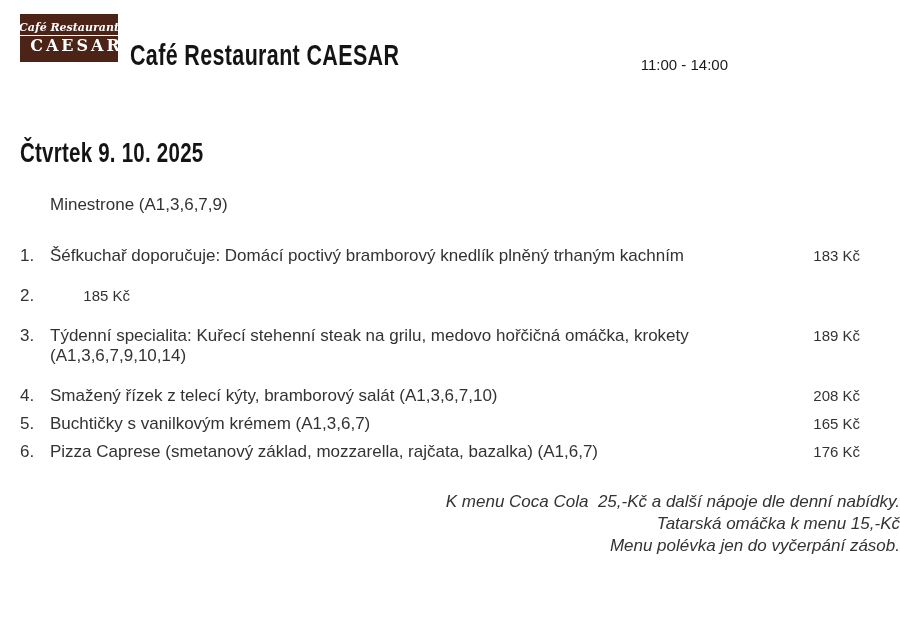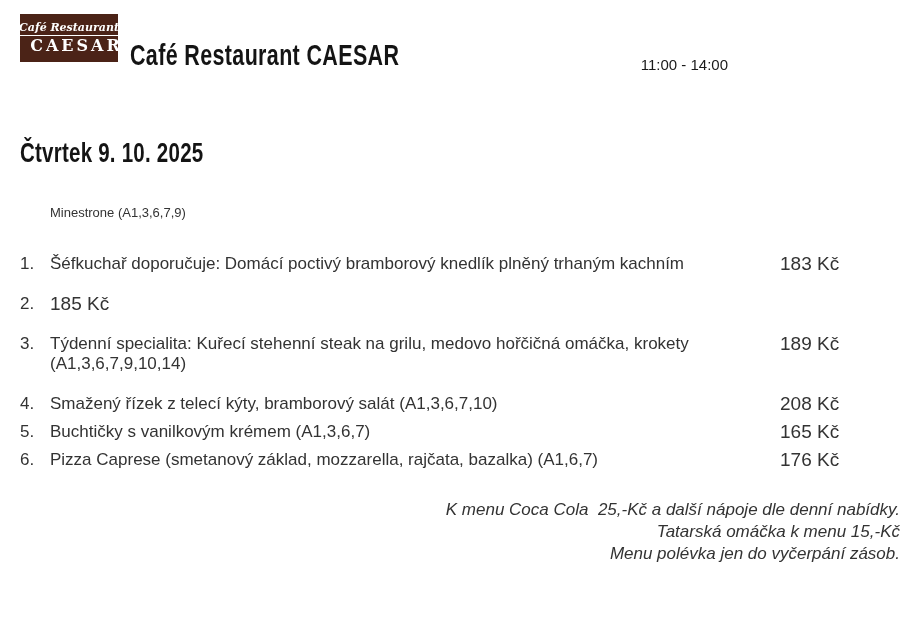--- a/index.html
+++ b/index.html
@@ -36,30 +36,30 @@
     white-space: nowrap; letter-spacing: 0.5px;
   }
   .hours { position: absolute; right: 40px; top: 57px; font-size: 15px; line-height: 15px; color: #1a1a1a; }
 
   
   .content { position: absolute; left: 0; top: 140px; width: 900px; }
   .date-heading {
     margin: 0 0 0 20px; font-size: 27px; line-height: 27px; font-weight: bold; color: #141414;
     transform: scaleX(0.76); transform-origin: left top; white-space: nowrap; letter-spacing: 0.3px;
   }
-  .soup { margin: 36px 0 0 50px; font-size: 13px; line-height: 20px; }
+  .soup { margin: 28px 0 0 50px; font-size: 17px; line-height: 20px; }
 
   .menu-list { margin-top: 31px; }
   .item { display: flex; align-items: flex-start; padding: 0 40px 0 20px; }
   .item.two { margin-bottom: 20px; }
   .item.one { margin-bottom: 8px; }
   .num { flex: none; width: 30px; font-size: 17px; line-height: 20px; }
   .item-text { flex: 1; min-width: 0; }
   .line { font-size: 17px; line-height: 20px; white-space: nowrap; }
-  .price { flex: none; width: 80px; font-size: 19px; line-height: 20px; }
+  .price { flex: none; width: 80px; text-align: right; font-size: 15px; line-height: 20px; }
 
   .notes { margin: 29px 0 0 50px; font-style: italic; }
   .note { font-size: 17px; line-height: 22px; white-space: pre-wrap; text-align: right; }
 </style>
 </head>
 <body>
 
 <div id="page">
 
   <div class="logo">

